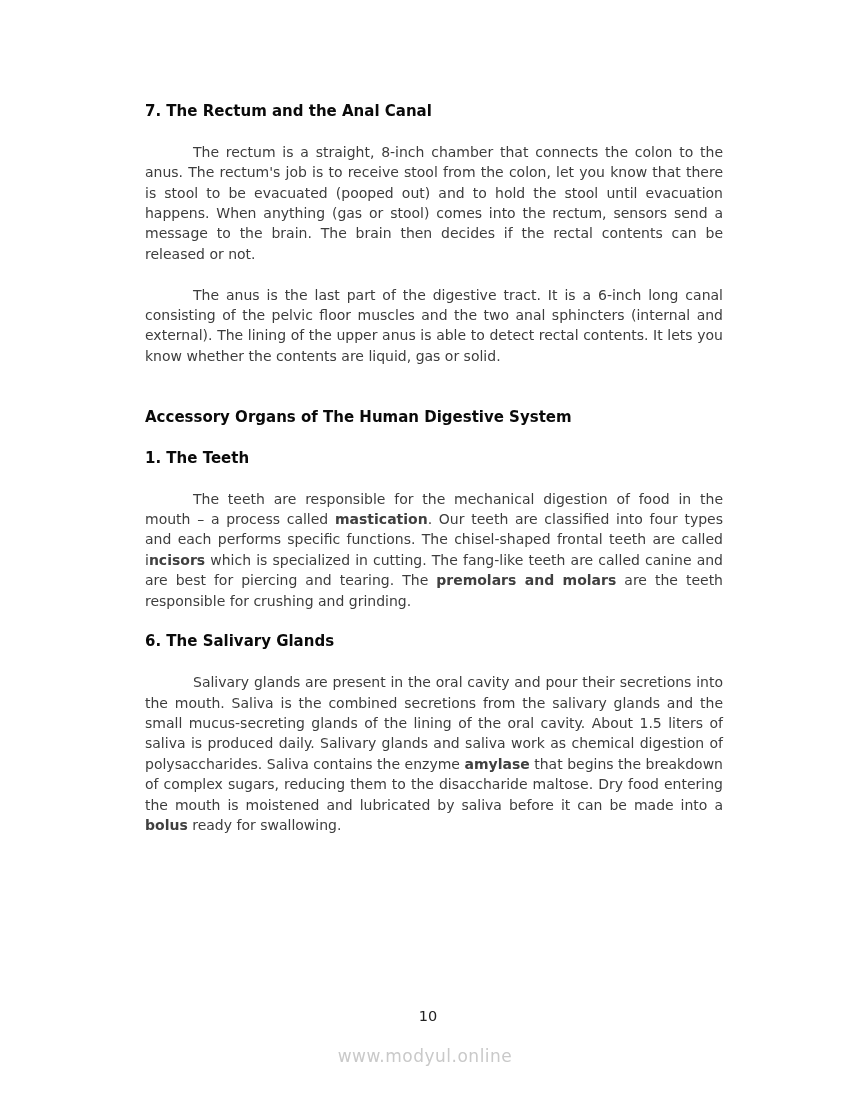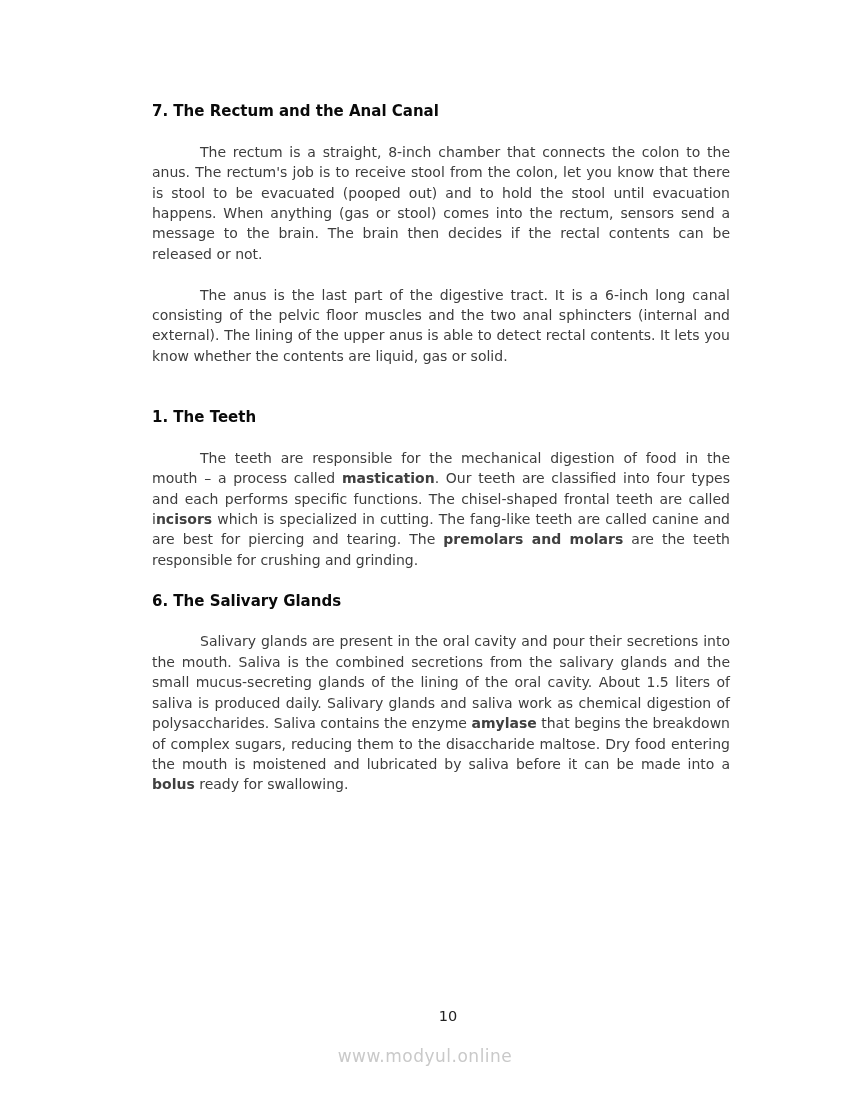--- a/index.html
+++ b/index.html
@@ -11,21 +11,21 @@
     position: relative;
     width: 850px;
     height: 1100px;
     background: #ffffff;
     overflow: hidden;
     font-family: "DejaVu Sans", "Liberation Sans", sans-serif;
   }
   .content {
     position: absolute;
     top: 101px;
-    left: 152px;
+    left: 145px;
     width: 578px;
   }
   .heading {
     font-size: 15px;
     line-height: 20.4px;
     font-weight: bold;
     color: #0a0a0a;
     margin: 0 0 20.4px 0;
   }
   .para {
@@ -38,21 +38,21 @@
   }
   .para b {
     color: #404040;
   }
   .gap-large {
     margin-bottom: 40.8px;
   }
   .page-number {
     position: absolute;
     top: 1008px;
-    left: 159px;
+    left: 139px;
     width: 578px;
     text-align: center;
     font-size: 14.5px;
     color: #222222;
   }
   .watermark {
     position: absolute;
     top: 1046px;
     left: 0;
     width: 850px;
@@ -67,20 +67,21 @@
 
 <div class="page">
   <div class="content">
 
     <h2 class="heading">7. The Rectum and the Anal Canal</h2>
 
     <p class="para"><span>The rectum is a straight, 8-inch chamber that connects the colon to the anus. The rectum's job is to receive stool from the colon, let you know that there is stool to be evacuated (pooped out) and to hold the stool until evacuation happens. When anything (gas or stool) comes into the rectum, sensors send a message to the brain. The brain then decides if the rectal contents can be released or not.</span></p>
 
     <p class="para gap-large"><span>The anus is the last part of the digestive tract. It is a 6-inch long canal consisting of the pelvic floor muscles and the two anal sphincters (internal and external). The lining of the upper anus is able to detect rectal contents. It lets you know whether the contents are liquid, gas or solid.</span></p>
 
+    <h2 class="heading">Accessory Organs of The Human Digestive System</h2>
 
     <h2 class="heading">1. The Teeth</h2>
 
     <p class="para"><span>The teeth are responsible for the mechanical digestion of food in the mouth – a process called </span><b>mastication</b><span>. Our teeth are classified into four types and each performs specific functions. The chisel-shaped frontal teeth are called i</span><b>ncisors</b><span> which is specialized in cutting. The fang-like teeth are called canine and are best for piercing and tearing. The </span><b>premolars and molars</b><span> are the teeth responsible for crushing and grinding.</span></p>
 
     <h2 class="heading">6. The Salivary Glands</h2>
 
     <p class="para"><span>Salivary glands are present in the oral cavity and pour their secretions into the mouth. Saliva is the combined secretions from the salivary glands and the small mucus-secreting glands of the lining of the oral cavity. About 1.5 liters of saliva is produced daily. Salivary glands and saliva work as chemical digestion of polysaccharides. Saliva contains the enzyme </span><b>amylase</b><span> that begins the breakdown of complex sugars, reducing them to the disaccharide maltose. Dry food entering the mouth is moistened and lubricated by saliva before it can be made into a </span><b>bolus</b><span> ready for swallowing.</span></p>
 
   </div>

